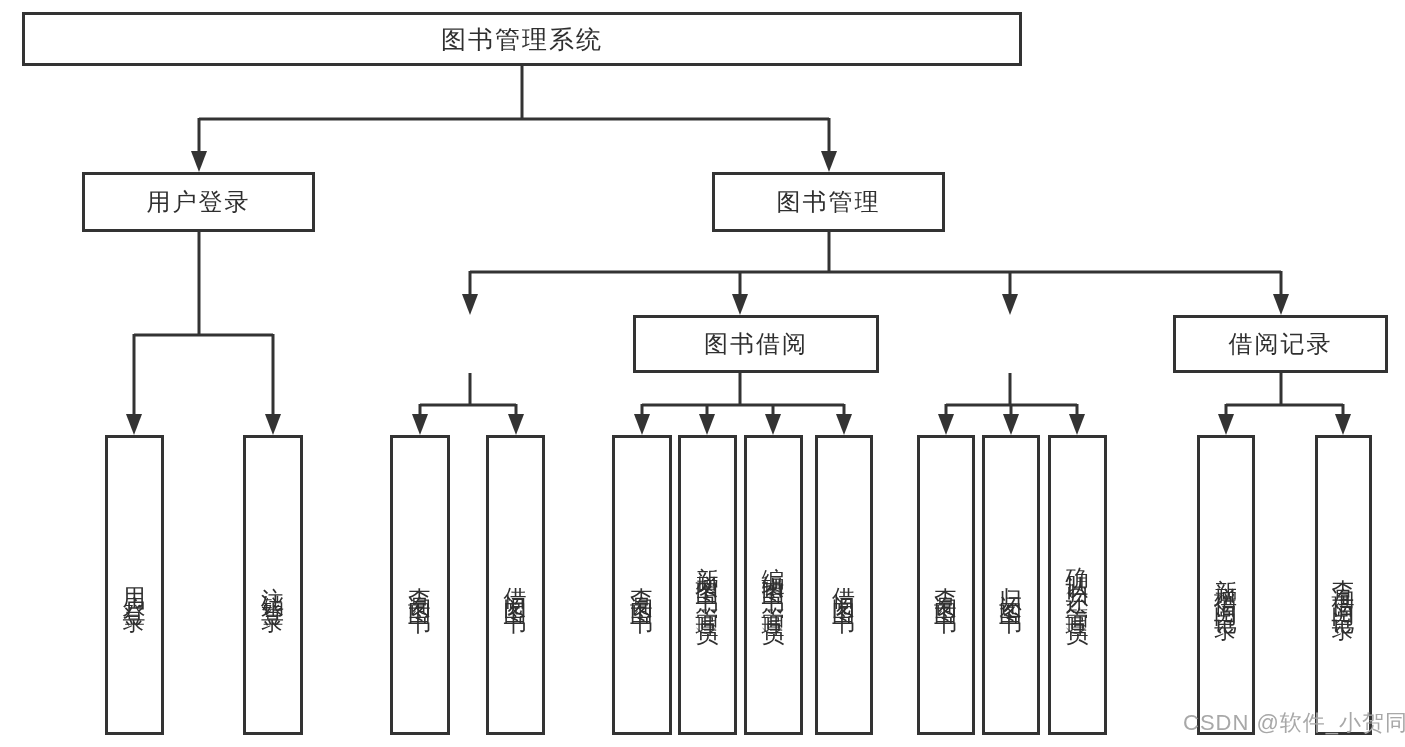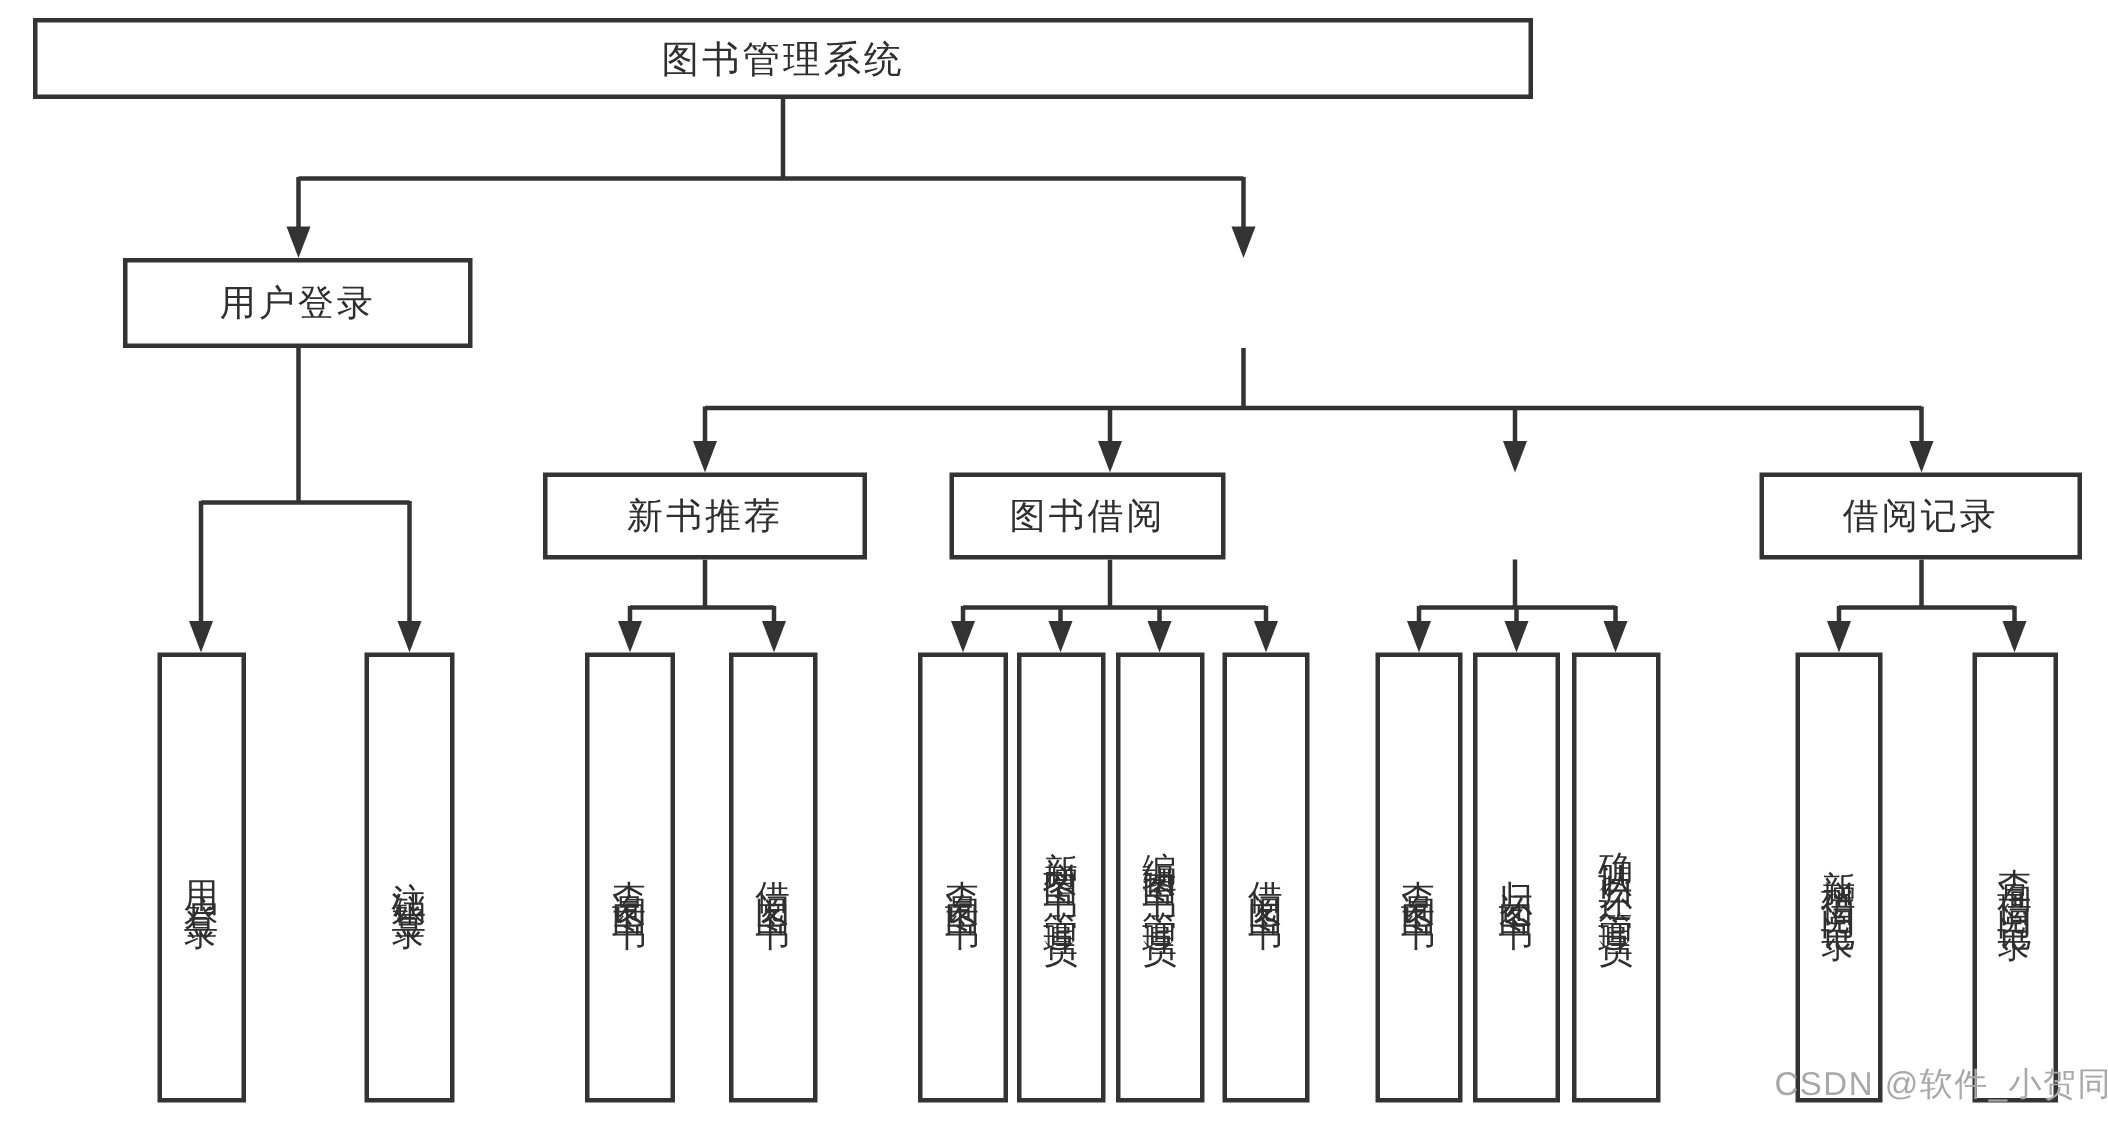--- a/index.html
+++ b/index.html
@@ -112,25 +112,25 @@
     </g>
   </svg>
 
   <div class="node hbox root" style="left:22px;top:12px;width:1000px;height:54px">
     <span>图书管理系统</span>
   </div>
 
   <div class="node hbox" style="left:82px;top:172px;width:233px;height:60px">
     <span>用户登录</span>
   </div>
+  <div class="node hbox" style="left:712px;top:172px;width:233px;height:60px">
+    <span>图书管理</span>
+  </div>
 
-  <div class="node hbox" style="left:362px;top:315px;width:216px;height:58px">
-    <span>新书推荐</span>
-  </div>
-  <div class="node hbox" style="left:633px;top:315px;width:184px;height:58px">
+  <div class="node hbox" style="left:633px;top:315px;width:246px;height:58px">
     <span>图书借阅</span>
   </div>
   <div class="node hbox" style="left:1173px;top:315px;width:215px;height:58px">
     <span>借阅记录</span>
   </div>
 
   <div class="node vbox" style="left:105px;width:59px">
     <span class="vtext">用户登录</span>
   </div>
   <div class="node vbox" style="left:243px;width:60px">

